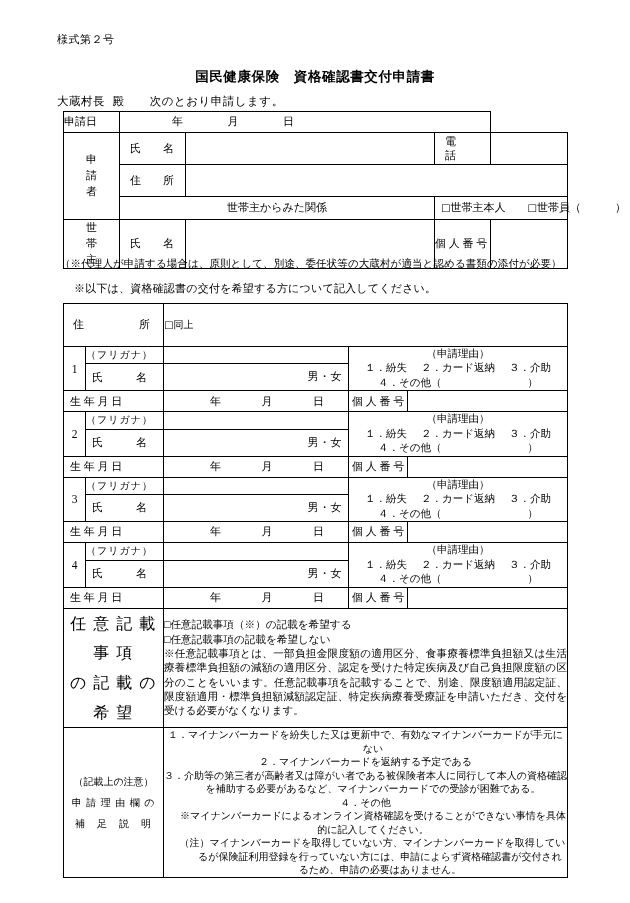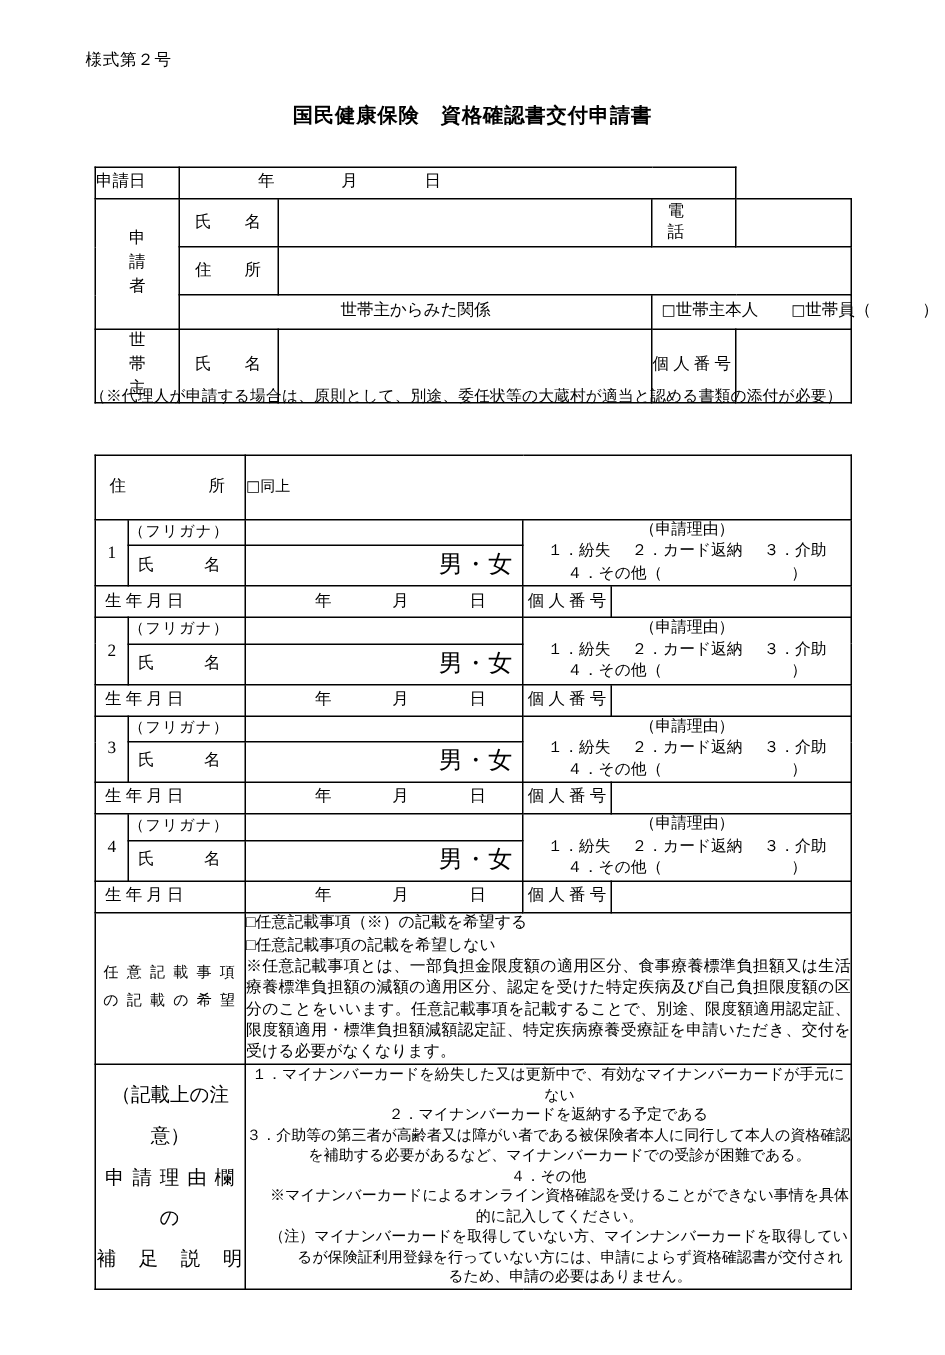--- a/index.html
+++ b/index.html
@@ -157,21 +157,21 @@
   }
   .name-cell {
     position: relative;
     height: 100%;
   }
   .gender {
     position: absolute;
     right: 6px;
     top: 50%;
     transform: translateY(-50%);
-    font-size: 16px;
+    font-size: 11px;
     letter-spacing: 0.5px;
   }
   .birth-line {
     display: flex;
     padding-left: 46px;
     font-size: 11px;
     letter-spacing: 0.5px;
   }
   .birth-line span { margin-right: 40px; }
 
@@ -183,41 +183,41 @@
   }
   .reason-box .r-line { white-space: nowrap; }
   .reason-box .r-opt { margin-right: 14px; }
   .reason-tail { display: inline-block; width: 86px; }
 
   .idx-cell { text-align: center; font-size: 11.5px; }
 
   
   .opt-label {
     text-align: center;
-    font-size: 10px;
+    font-size: 16px;
     line-height: 1.85;
     letter-spacing: 1.5px;
   }
   .opt-label span { display: block; }
   .opt-body {
     padding: 3px 5px 4px 6px;
     font-size: 10.6px;
     line-height: 1.34;
     text-align: left;
   }
   .opt-body .chk-line { white-space: nowrap; margin-bottom: 0.5px; }
   .opt-body .para {
     margin-top: 0;
     text-align: justify;
   }
 
   
   .notes-label {
     text-align: center;
-    font-size: 13px;
+    font-size: 10px;
     line-height: 2.1;
     letter-spacing: 1px;
   }
   .notes-label span { display: block; }
   .notes-label .title-line { letter-spacing: 0px; }
   .notes-body {
     padding: 3px 5px 4px 6px;
     font-size: 10px;
     line-height: 1.35;
     text-align: center;
@@ -252,20 +252,25 @@
 </style>
 </head>
 <body>
 
 <div class="page">
 
   <div class="form-no">様式第２号</div>
 
   <div class="doc-title">国民健康保険　資格確認書交付申請書</div>
 
+  <div class="addressee-row">
+    <span class="mayor">大蔵村長</span>
+    <span class="dono">殿</span>
+    <span>次のとおり申請します。</span>
+  </div>
 
   <table class="grid" id="table-applicant">
     <colgroup>
       <col style="width:56px">
       <col style="width:66px">
       <col style="width:249px">
       <col style="width:56px">
       <col style="width:77px">
     </colgroup>
     <tbody>
@@ -331,20 +336,21 @@
         <td></td>
         <td>
           <span class="lbl-center">個 人 番 号</span>
         </td>
         <td></td>
       </tr>
     </tbody>
   </table>
 
   <div class="note-proxy">（※代理人が申請する場合は、原則として、別途、委任状等の大蔵村が適当と認める書類の添付が必要）</div>
+  <div class="note-below">※以下は、資格確認書の交付を希望する方について記入してください。</div>
 
   <table class="grid" id="table-recipients">
     <colgroup>
       <col style="width:22px">
       <col style="width:78px">
       <col style="width:185px">
       <col style="width:59px">
       <col style="width:160px">
     </colgroup>
     <tbody>

